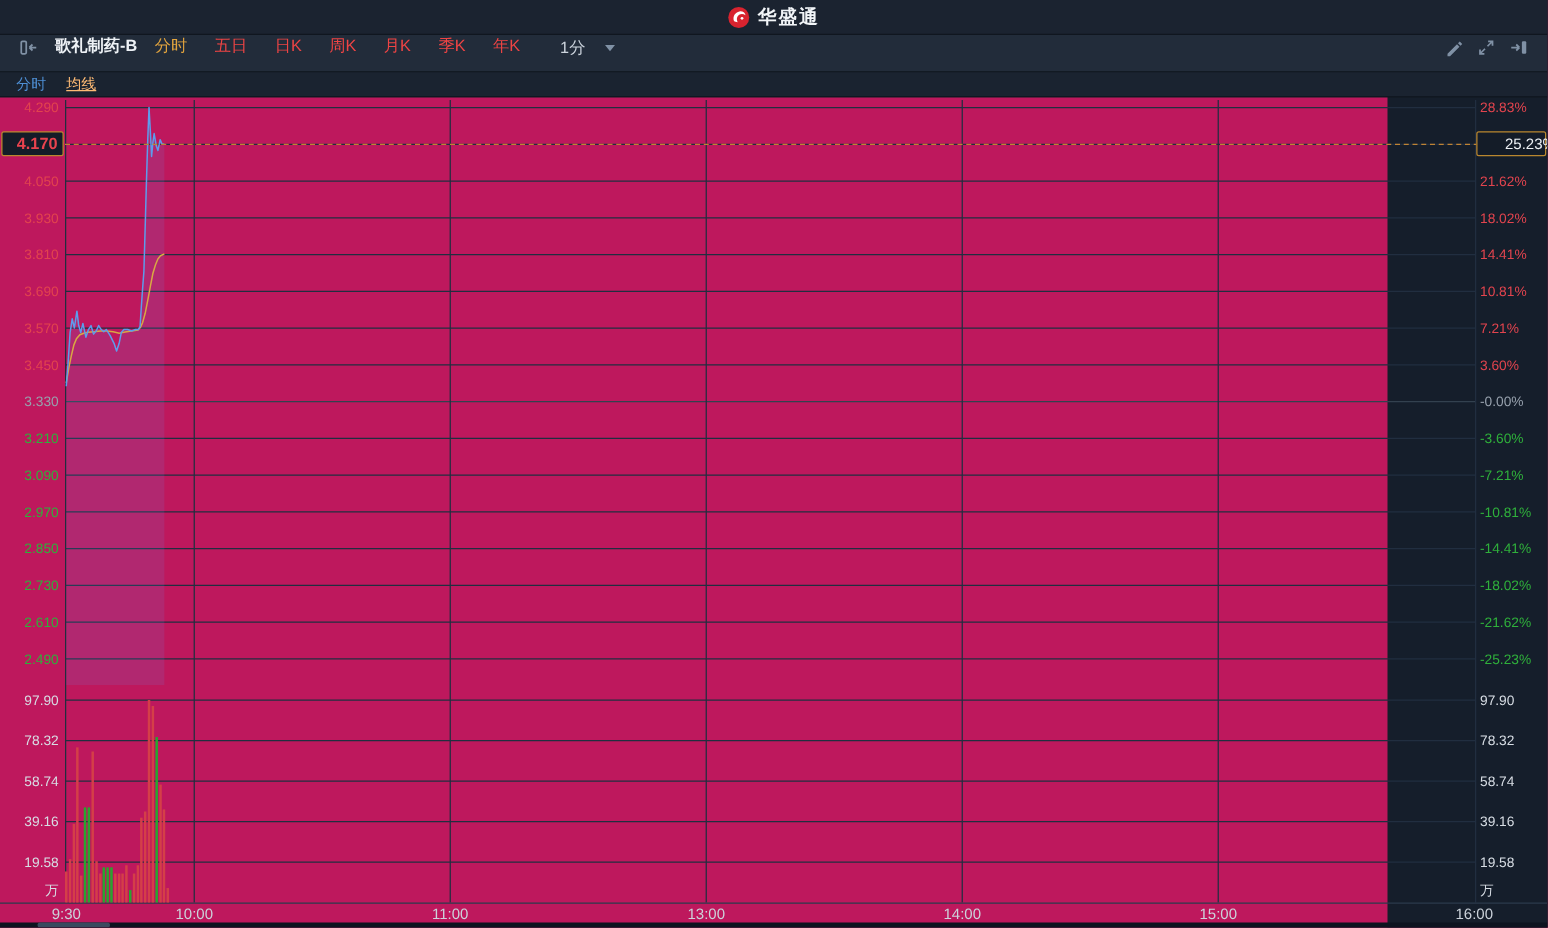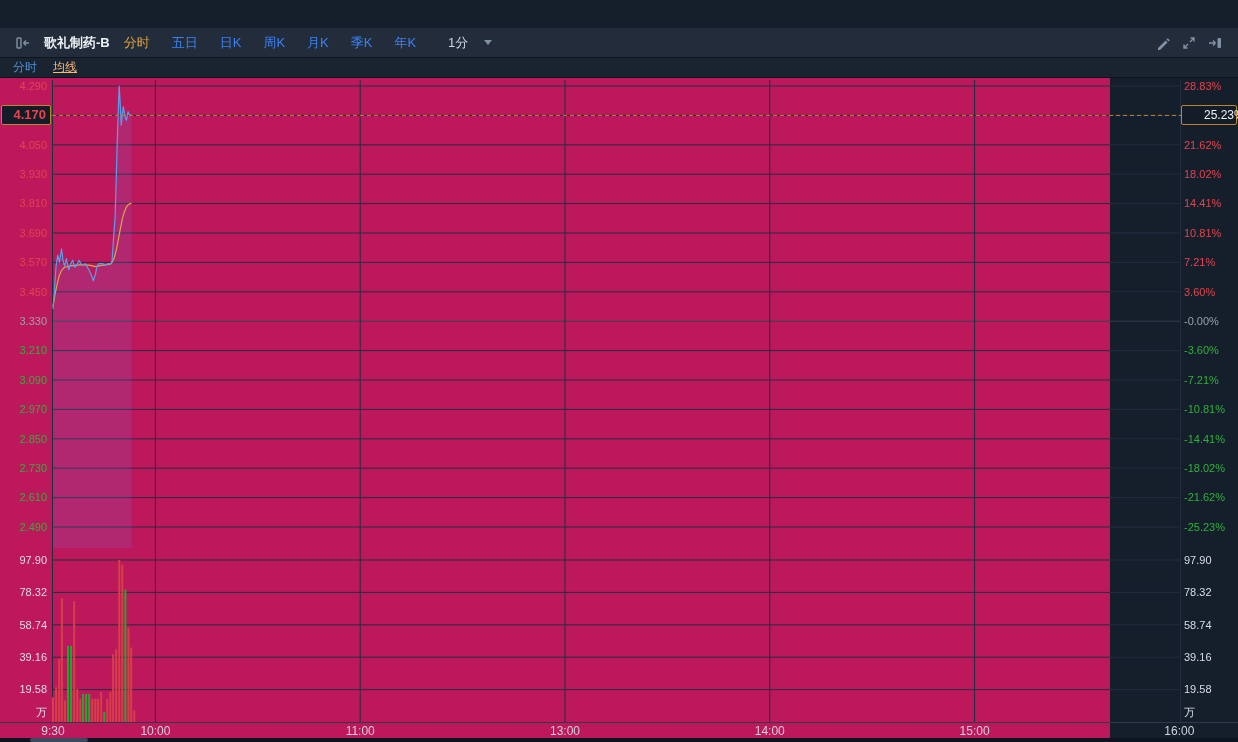--- a/index.html
+++ b/index.html
@@ -5,25 +5,25 @@
   html,body{margin:0;padding:0;background:#151e2b;}
   *{box-sizing:border-box;}
   .app{position:relative;width:1238px;height:742px;background:#151e2b;overflow:hidden;
        font-family:"Liberation Sans","DejaVu Sans",sans-serif;color:#dfe5ec;}
   
   .topbar{position:absolute;top:0;left:0;width:100%;height:28px;background:#1b2330;
           display:flex;align-items:center;justify-content:center;gap:6px;border-bottom:1px solid #10161f;}
   .topbar .title{font-size:15px;font-weight:bold;color:#f2f5f8;letter-spacing:1.5px;}
   
   .toolbar{position:absolute;top:28px;left:0;width:100%;height:30px;background:#222c3a;
-           display:flex;align-items:center;padding:0 10px;border-bottom:1px solid #0e141d;}
+           display:flex;align-items:flex-start;padding:0 10px;border-bottom:1px solid #0e141d;}
   .icon-btn{background:none;border:none;padding:2px;margin:0 3px;cursor:pointer;display:flex;align-items:center;}
   .stock-name{font-size:13px;font-weight:bold;color:#eef2f6;margin:0 14px 0 8px;}
   .tabs{display:flex;align-items:center;gap:22px;}
-  .tab{font-size:13px;color:#3b82f6;cursor:pointer;}
+  .tab{font-size:13px;color:#ef4444;cursor:pointer;}
   .tab.active{color:#e2a43e;}
   .interval{display:flex;align-items:center;gap:16px;background:none;border:none;color:#ccd4dd;
             font-size:13px;margin-left:26px;cursor:pointer;font-family:inherit;}
   .caret{width:0;height:0;border-left:4px solid transparent;border-right:4px solid transparent;
          border-top:5px solid #8091a5;display:inline-block;}
   .tb-spacer{flex:1;}
   
   .legendrow{position:absolute;top:58px;left:0;width:100%;height:20px;background:#1a2330;
              display:flex;align-items:center;gap:16px;padding-left:13px;border-bottom:1px solid #0e141d;font-size:12px;}
   
@@ -36,20 +36,28 @@
   .px-box.right{left:1181px;width:56px;text-align:left;padding-left:22px;color:#eef2f6;font-size:12px;}
   
   .hscroll{position:absolute;left:0;bottom:0;width:1238px;height:4px;background:#0d1420;}
   .hthumb{position:absolute;left:30px;top:0;width:58px;height:4px;background:#3a4a5f;border-radius:2px;}
 </style>
 </head>
 <body>
 
 <div class="app">
 
+  <div class="topbar">
+    <svg width="18" height="18" viewBox="0 0 18 18">
+      <circle cx="9" cy="9" r="8.4" fill="#d8232f"></circle>
+      <path d="M5.2,11.8 C3.9,8.2 6.1,4.6 9.6,4.1 C12.2,3.8 14,5.2 14.4,7.2 C12.9,5.9 10.8,5.8 9.3,6.8 C7.4,8.1 7,10.4 8.1,12.8 C7,12.7 5.8,12.4 5.2,11.8 Z" fill="#ffffff"></path>
+      <circle cx="11.6" cy="9.6" r="1.1" fill="#ffffff"></circle>
+    </svg>
+    <span class="title">华盛通</span>
+  </div>
 
   <div class="toolbar">
     <button class="icon-btn">
       <svg width="16" height="16" viewBox="0 0 16 16" fill="none" stroke="#8091a5" stroke-width="1.4">
         <rect x="2" y="3" width="4" height="10" rx="1"></rect>
         <path d="M14 8 H8.5 M8.5 8 L11 5.6 M8.5 8 L11 10.4"></path>
       </svg>
     </button>
     <span class="stock-name">歌礼制药-B</span>
     <nav class="tabs" id="period-tabs">

